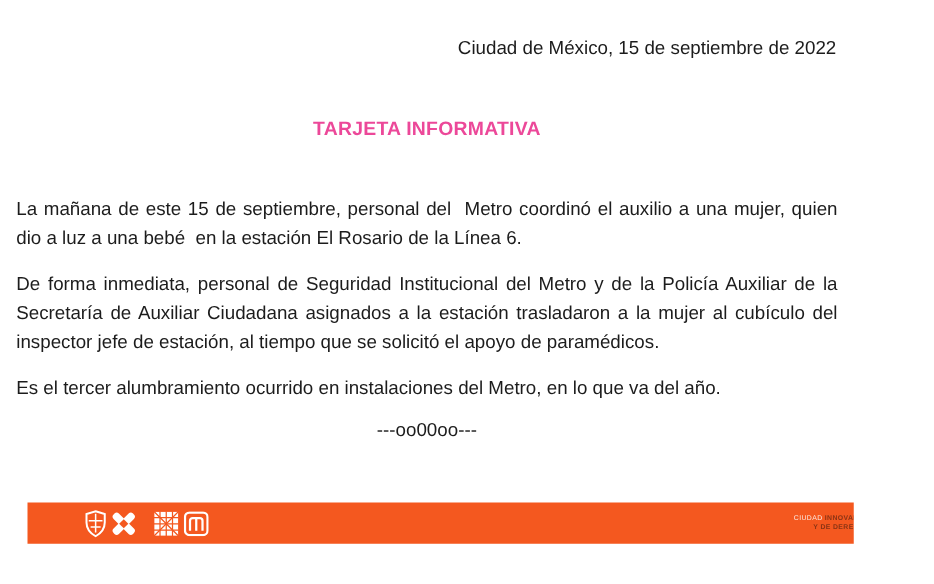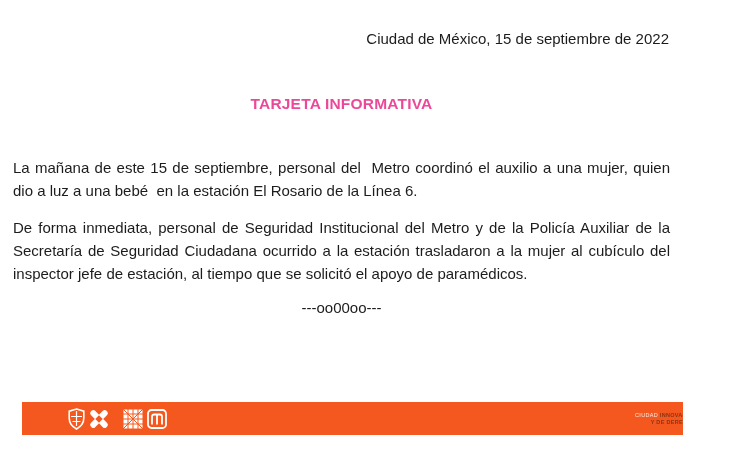--- a/index.html
+++ b/index.html
@@ -100,21 +100,22 @@
 <body>
 
 <div class="page">
 
   <div class="dateline">Ciudad de México, 15 de septiembre de 2022</div>
 
   <h1 class="doc-title">TARJETA INFORMATIVA</h1>
 
   <div class="content">
     <p>La mañana de este 15 de septiembre, personal del  Metro coordinó el auxilio a una mujer, quien dio a luz a una bebé  en la estación El Rosario de la Línea 6.</p>
-    <p>De forma inmediata, personal de Seguridad Institucional del Metro y de la Policía Auxiliar de la Secretaría de Seguridad Ciudadana ocurrido a la estación trasladaron a la mujer al cubículo del inspector jefe de estación, al tiempo que se solicitó el apoyo de paramédicos.</p>
+    <p>De forma inmediata, personal de Seguridad Institucional del Metro y de la Policía Auxiliar de la Secretaría de Auxiliar Ciudadana asignados a la estación trasladaron a la mujer al cubículo del inspector jefe de estación, al tiempo que se solicitó el apoyo de paramédicos.</p>
+    <p>Es el tercer alumbramiento ocurrido en instalaciones del Metro, en lo que va del año.</p>
     <div class="separator">---oo00oo---</div>
   </div>
 
   <div class="footer-bar">
     <div class="logos">
 
       <span class="icon">
         <svg width="17" height="22" viewBox="0 0 17 22">
           <path d="M8.5 1 L15.8 3.2 V10 C15.8 15 13 18.5 8.5 21 C4 18.5 1.2 15 1.2 10 V3.2 Z" fill="none" stroke="#ffffff" stroke-width="1.6"></path>
           <path d="M8.5 3 V18 M3 8.5 H14 M4.5 13.5 H12.5" fill="none" stroke="#ffffff" stroke-width="1.2"></path>

